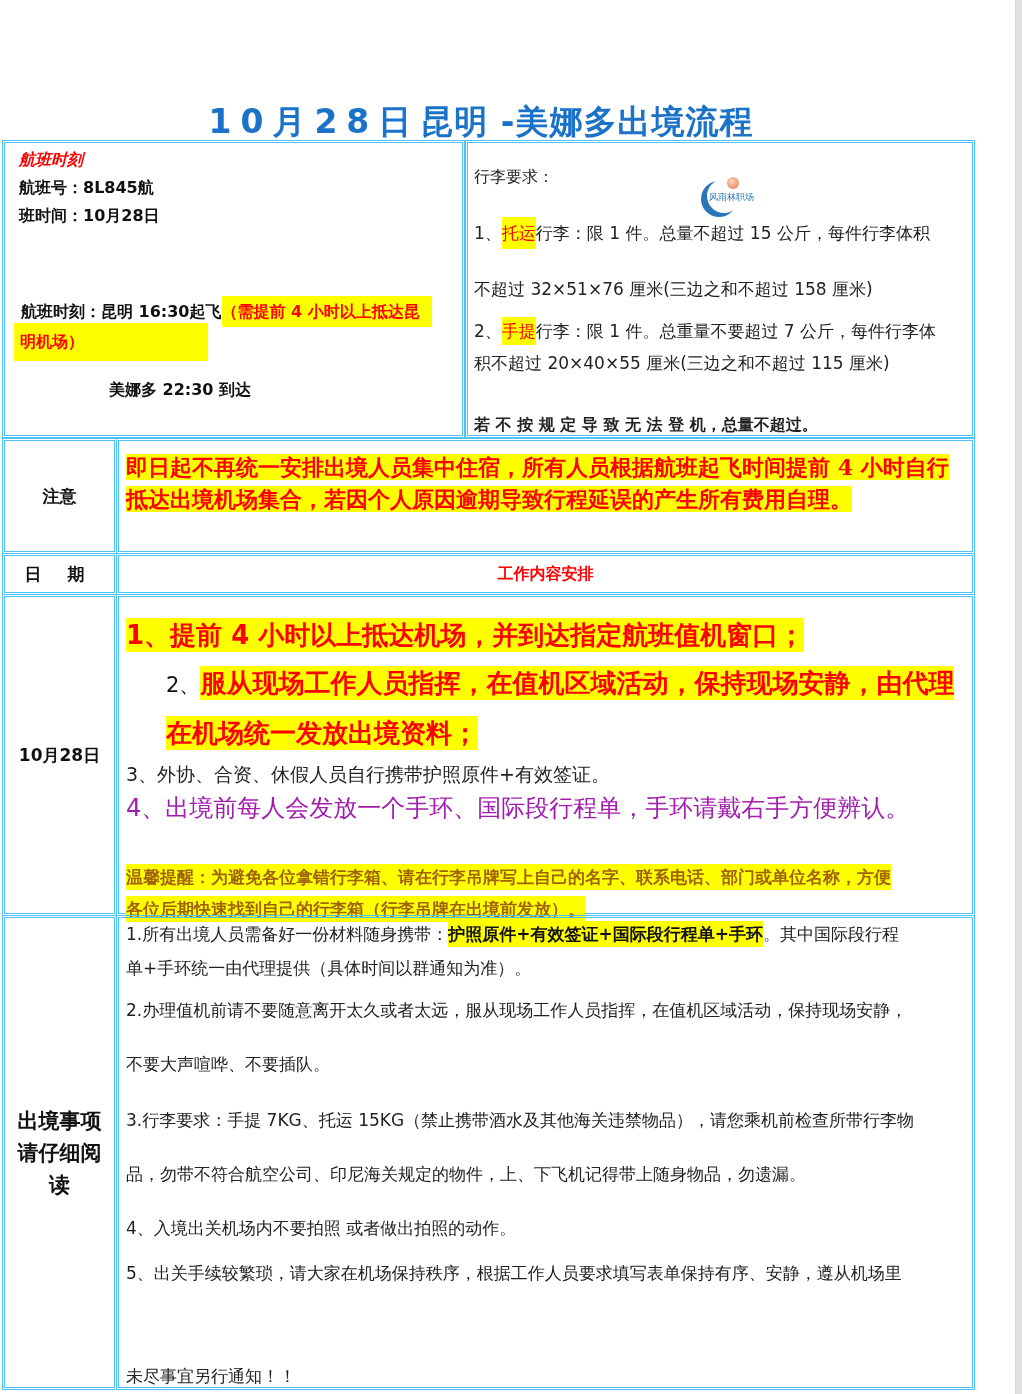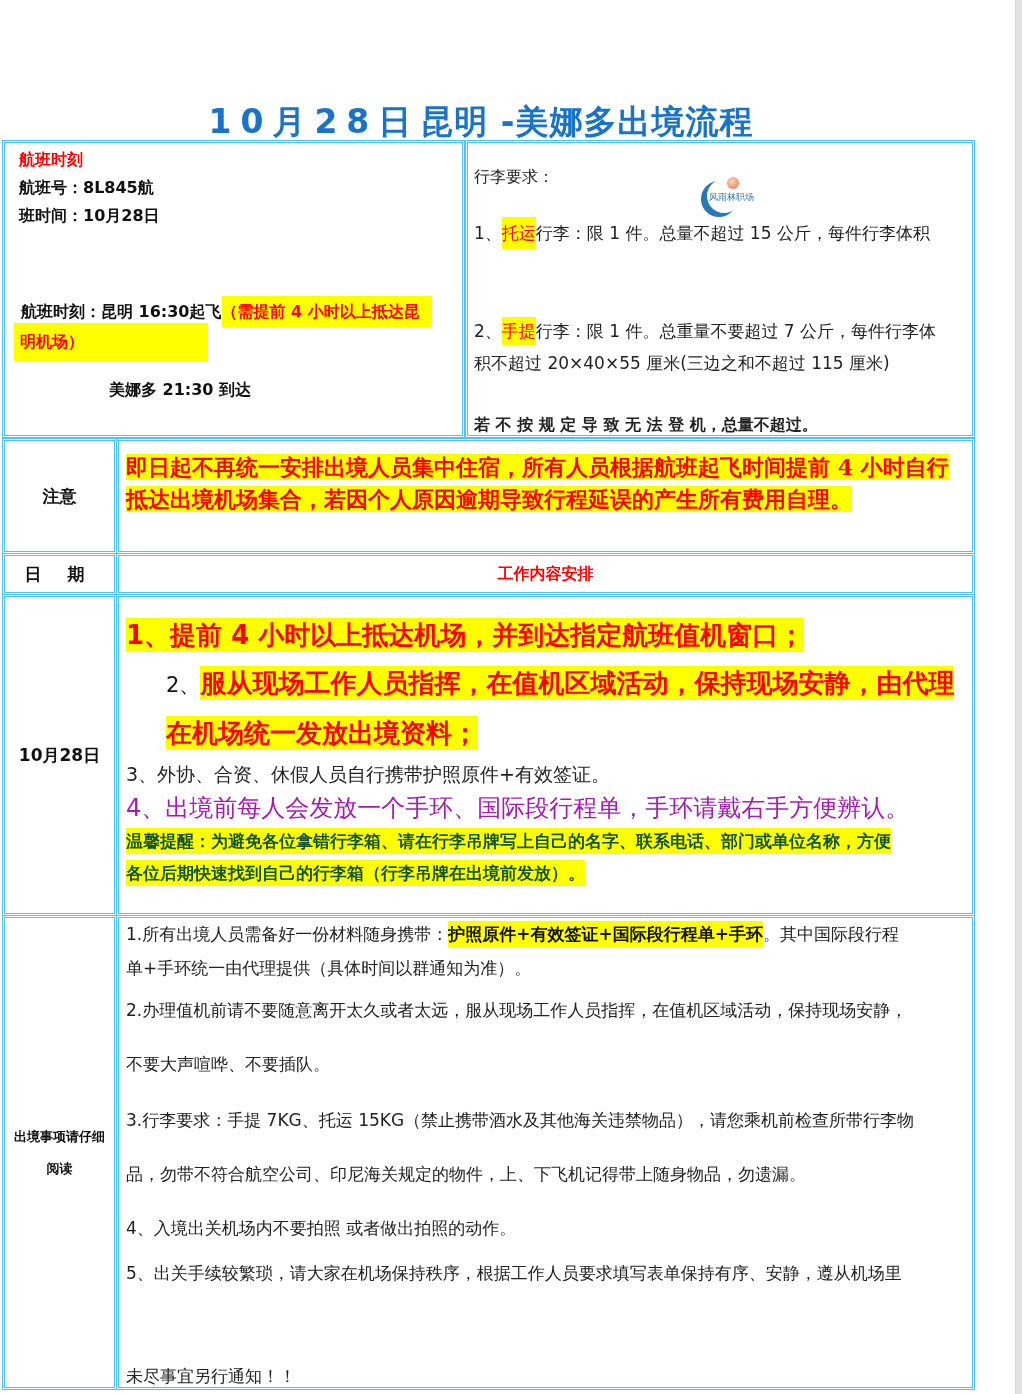--- a/index.html
+++ b/index.html
@@ -44,51 +44,52 @@
 
   #date-label { top: 553px; height: 42px; letter-spacing: 10px; }
   #date-body { top: 553px; height: 42px; display: flex; align-items: center; justify-content: center; font-size: 16px; font-weight: bold; color: #ff0000; }
 
   #day-label { top: 594px; height: 322px; }
   #day-body { top: 594px; height: 322px; padding: 14px 6px 0 7px; }
   #day-body .big { font-size: 26px; line-height: 48px; font-weight: bold; color: #ff0000; }
   #day-body .num2 { color: #111; font-weight: normal; }
   #day-body .n3 { font-size: 19px; line-height: 34px; color: #222; }
   #day-body .n4 { font-size: 24px; line-height: 34px; font-weight: normal; color: #a21caf; }
-  #day-body .tip { font-size: 17px; line-height: 32px; font-weight: bold; color: #14532d; }
+  #day-body .tip { font-size: 17px; line-height: 32px; font-weight: bold; color: #a16207; margin-top: 36px; }
 
-  #notes-label { top: 915px; height: 475px; font-size: 13px; line-height: 32px; }
+  #notes-label { top: 915px; height: 475px; font-size: 21px; line-height: 32px; }
   #notes-body { top: 915px; height: 475px; padding: 0 6px 0 7px; }
   #notes-body .p { position: absolute; left: 7px; font-size: 17px; color: #222; white-space: nowrap; line-height: 24px; }
 </style>
 </head>
 <body>
 
 <div class="scrollbar"></div>
 
 <div class="title"><span class="spaced">10月28日</span><span>昆明 -美娜多出境流程</span></div>
 
 <div class="bx" id="top-left">
-  <div class="l red" style="top:6px;">航班时刻</div>
+  <div class="l red" style="top:6px;font-style:italic;">航班时刻</div>
   <div class="l" style="top:34px;">航班号：8L845航</div>
   <div class="l" style="top:62px;">班时间：10月28日</div>
   <div class="l" style="top:158px; left:16px;"><span>航班时刻：昆明 16:30起飞</span><span class="hl red" style="padding:6px 12px 6px 0;">（需提前 4 小时以上抵达昆</span></div>
   <div class="l hl red" style="top:180px; left:9px; width:176px; padding:8px 12px 8px 6px;">明机场）</div>
-  <div class="l" style="top:236px; left:104px;">美娜多 21:30 到达</div>
+  <div class="l" style="top:236px; left:104px;">美娜多 22:30 到达</div>
 </div>
 
 <div class="bx" id="top-right">
   <div class="l red" style="top:22px; font-size:16px;">行李要求：</div>
   <div class="logo">
     <div class="c"></div>
       <div class="c2"></div>
       <div class="ball"></div>
     <div class="txt">风雨林职场</div>
   </div>
   <div class="l" style="top:78px;"><span>1、</span><span class="hl red" style="padding:6px 0;">托运</span><span>行李：限 1 件。总量不超过 15 公斤，每件行李体积</span></div>
+  <div class="l" style="top:134px;">不超过 32×51×76 厘米(三边之和不超过 158 厘米)</div>
   <div class="l" style="top:176px;"><span>2、</span><span class="hl red" style="padding:4px 0;">手提</span><span>行李：限 1 件。总重量不要超过 7 公斤，每件行李体</span></div>
   <div class="l" style="top:208px;">积不超过 20×40×55 厘米(三边之和不超过 115 厘米)</div>
   <div class="l red b" style="top:270px; font-size:16px;">若 不 按 规 定 导 致 无 法 登 机，总量不超过。</div>
 </div>
 
 <div class="lab" id="notice-label">注意</div>
 <div class="cnt" id="notice-body">
   <div class="txt"><span class="hl">即日起不再统一安排出境人员集中住宿，所有人员根据航班起飞时间提前 4 小时自行抵达出境机场集合，若因个人原因逾期导致行程延误的产生所有费用自理。</span></div>
 </div>
 

